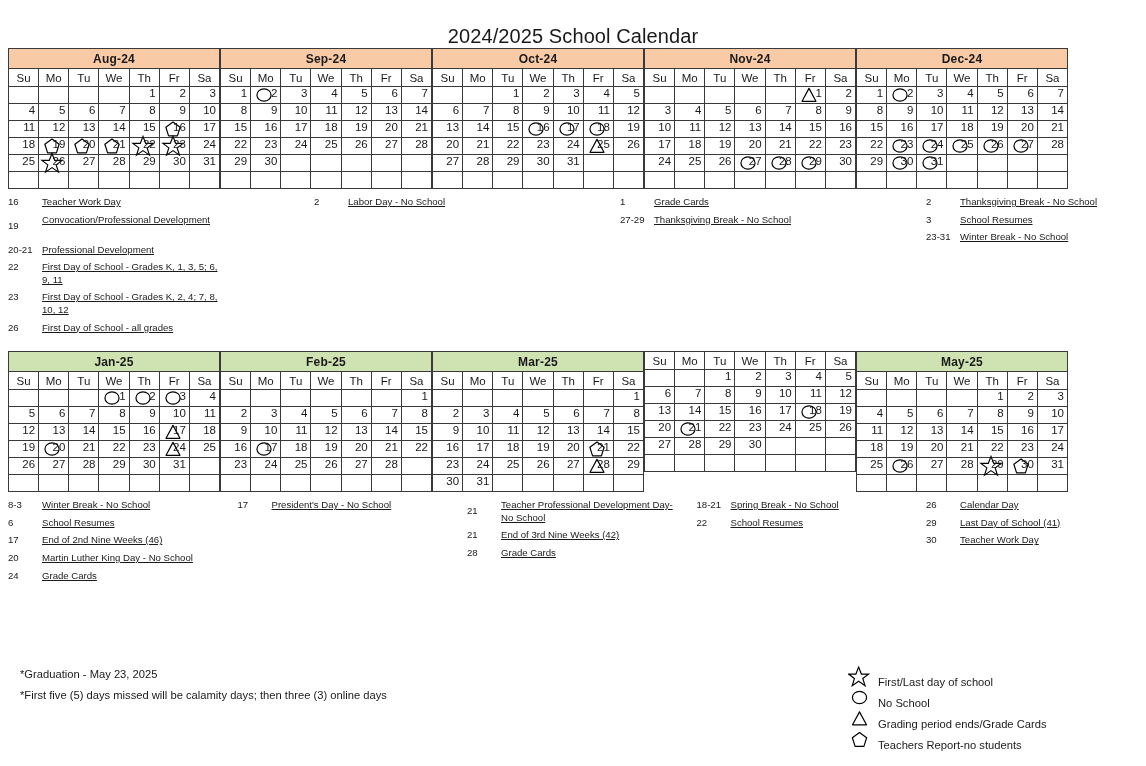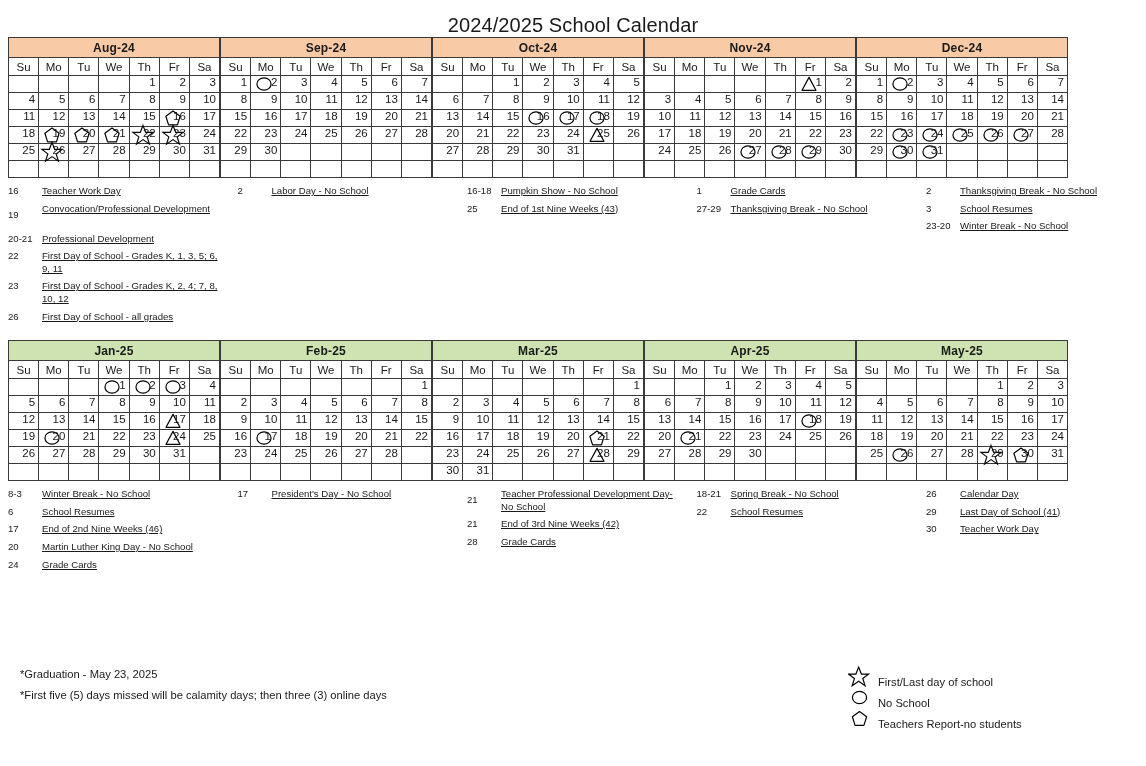--- a/index.html
+++ b/index.html
@@ -8,21 +8,21 @@
     background:#ffffff;
     font-family:"Liberation Sans", sans-serif;
     color:#1a1a1a;
     position:relative;
     overflow:hidden;
   }
   .page-title{
     text-align:center;
     font-size:20px;
     font-weight:400;
-    padding-top:14px;
+    padding-top:25px;
     letter-spacing:.1px;
   }
 
   
   .month-row{
     display:flex;
     justify-content:space-between;
     padding:0 8px;
     box-sizing:border-box;
     width:1064px;
@@ -936,49 +936,39 @@
       </div>
     </div>
     <div class="notes-block">
       <div class="note">
         <span class="d">2</span>
         <span class="t">Labor Day - No School</span>
       </div>
     </div>
     <div class="notes-block">
       <div class="note">
-        <span class="d">16-18</span>
-        <span class="t">Pumpkin Show - No School</span>
-      </div>
-      <div class="note">
-        <span class="d">25</span>
-        <span class="t">End of 1st Nine Weeks (43)</span>
-      </div>
-    </div>
-    <div class="notes-block">
-      <div class="note">
         <span class="d">1</span>
         <span class="t">Grade Cards</span>
       </div>
       <div class="note">
         <span class="d">27-29</span>
         <span class="t">Thanksgiving Break - No School</span>
       </div>
     </div>
     <div class="notes-block">
       <div class="note">
         <span class="d">2</span>
         <span class="t">Thanksgiving Break - No School</span>
       </div>
       <div class="note">
         <span class="d">3</span>
         <span class="t">School Resumes</span>
       </div>
       <div class="note">
-        <span class="d">23-20</span>
+        <span class="d">23-31</span>
         <span class="t">Winter Break - No School</span>
       </div>
     </div>
   </div>
 
 <div style="height:12px"></div>
 
 <div class="month-row" id="row-spring">
     <div class="month-block">
       <table class="cal spring">
@@ -1409,23 +1399,20 @@
             <td></td>
             <td></td>
           </tr>
         </tbody>
       </table>
     </div>
     <div class="month-block">
       <table class="cal spring">
         <tbody>
           <tr>
-            <th class="mhead" colspan="7">Apr-25</th>
-          </tr>
-          <tr>
             <th class="dow">Su</th>
             <th class="dow">Mo</th>
             <th class="dow">Tu</th>
             <th class="dow">We</th>
             <th class="dow">Th</th>
             <th class="dow">Fr</th>
             <th class="dow">Sa</th>
           </tr>
           <tr>
             <td></td>
@@ -1786,19 +1773,27 @@
         <span class="g">
           <svg width="17" height="17" viewBox="0 0 20 20">
             <ellipse cx="10" cy="10" rx="8.3" ry="7.2" style="fill:none;stroke:#000;stroke-width:1.4;stroke-linejoin:round"></ellipse>
           </svg>
         </span>
         <span class="lb">No School</span>
       </div>
       <div class="legend-item">
         <span class="g">
           <svg width="17" height="17" viewBox="0 0 20 20">
+            <path d="M10 2.2 L18.2 17.4 L1.8 17.4 Z" style="fill:none;stroke:#000;stroke-width:1.4;stroke-linejoin:round"></path>
+          </svg>
+        </span>
+        <span class="lb">Grading period ends/Grade Cards</span>
+      </div>
+      <div class="legend-item">
+        <span class="g">
+          <svg width="17" height="17" viewBox="0 0 20 20">
             <path d="M10 1.8 L18.4 8 L15.2 18.1 L4.8 18.1 L1.6 8 Z" style="fill:none;stroke:#000;stroke-width:1.4;stroke-linejoin:round"></path>
           </svg>
         </span>
         <span class="lb">Teachers Report-no students</span>
       </div>
     </div>
 </div>
 
 </body></html>

